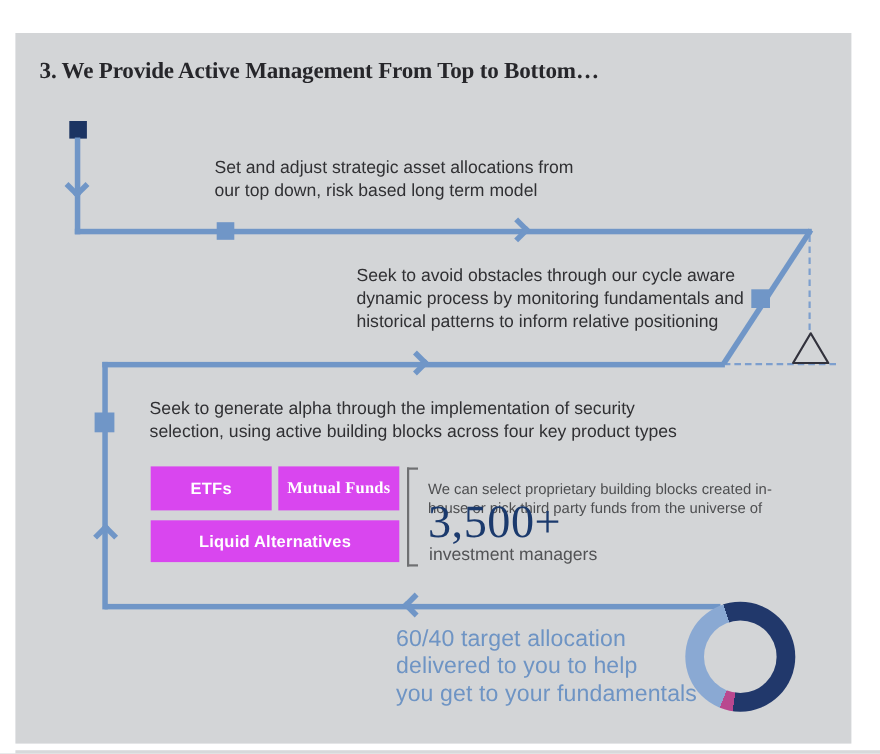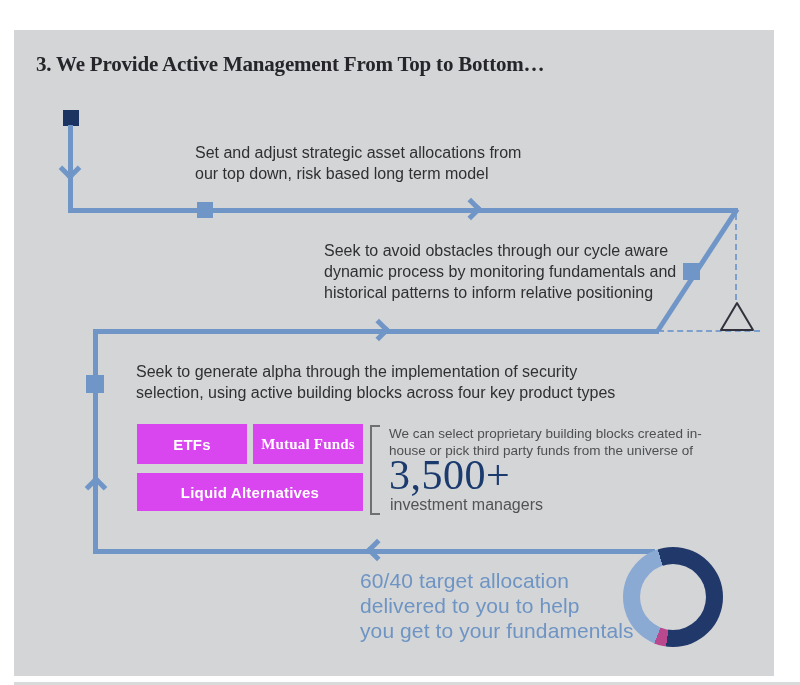--- a/index.html
+++ b/index.html
@@ -111,21 +111,21 @@
   <div class="step-text" style="left:122px;top:331px;">
     <span>Seek to generate alpha through the implementation of security</span>
     <span>selection, using active building blocks across four key product types</span>
   </div>
 
   <div class="product-box" style="left:123px;top:394px;width:110px;height:40px;">ETFs</div>
   <div class="product-box" style="left:239px;top:394px;width:110px;height:40px;font-family:Liberation Serif, serif;">Mutual Funds</div>
   <div class="product-box" style="left:123px;top:443px;width:226px;height:38px;">Liquid Alternatives</div>
 
   <div class="bracket" style="left:356px;top:395px;height:86px;"></div>
-  <div class="annotation" style="left:375px;top:396px;">
+  <div class="annotation" style="left:375px;top:407px;">
     <span>We can select proprietary building blocks created in-</span>
     <span>house or pick third party funds from the universe of</span>
   </div>
   <p class="stat" style="left:375px;top:424px;">3,500+</p>
   <div class="stat-caption" style="left:376px;top:466px;">investment managers</div>
 
   <div class="destination" style="left:346px;top:538px;">
     <span>60/40 target allocation</span>
     <span>delivered to you to help</span>
     <span>you get to your fundamentals</span>

